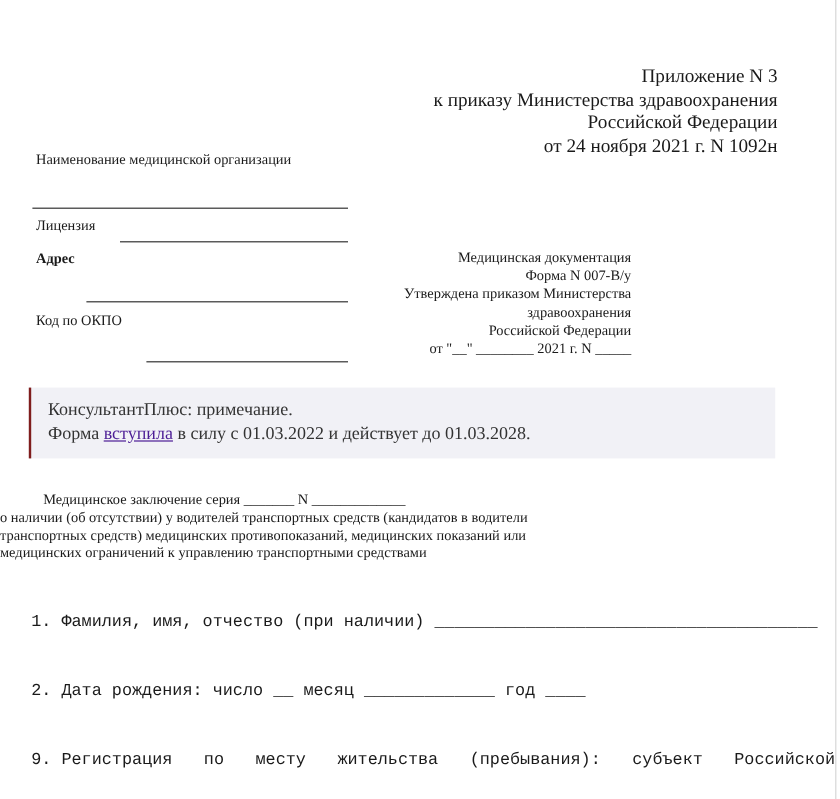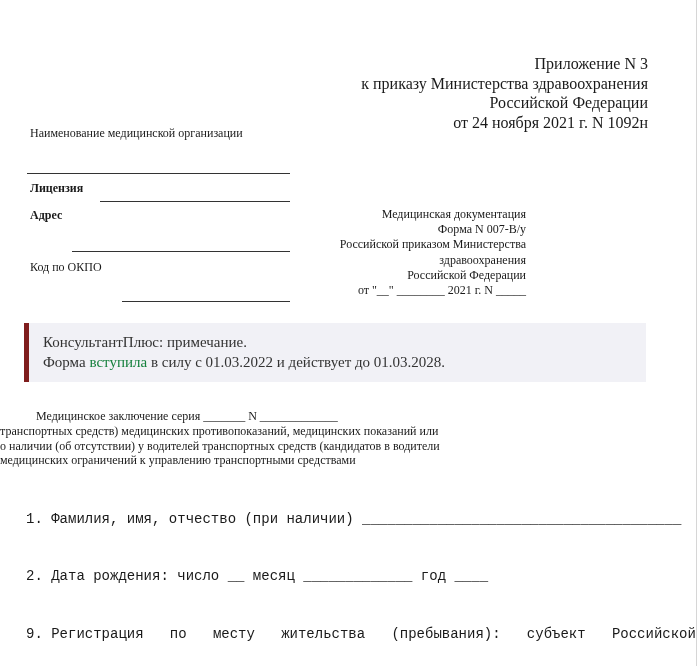--- a/index.html
+++ b/index.html
@@ -4,22 +4,22 @@
 <style>
   html, body { margin:0; padding:0; }
   body { width:700px; height:666px; background:#ffffff; position:relative; overflow:hidden; color:#1a1a1a; }
   .edge { position:absolute; left:696px; top:0; width:1px; height:666px; background:#d6d6d6; }
   .serif { font-family:"Liberation Serif","DejaVu Serif",serif; }
   .mono { font-family:"Liberation Mono","DejaVu Sans Mono",monospace; }
   .hdr { position:absolute; right:52px; top:22px; text-align:right; font-size:16px; line-height:19.5px;margin-top:32px; }
   .lbl { position:absolute; font-size:12px; }
   .rule { position:absolute; height:1px; background:#333; }
   .center { position:absolute; left:290px; width:236px; top:207px; text-align:right; font-size:12px; line-height:15.2px; }
-  .note { position:absolute; left:24px; top:323px; width:622px; height:59px; background:#f1f1f6; border-left:5px solid #7f1d1d; box-sizing:border-box; padding:9px 0 0 14px; font-size:15px; line-height:20px; color:#333; }
-  .note .link { color:#15803d; }
+  .note { position:absolute; left:24px; top:323px; width:622px; height:59px; background:#f1f1f6; border-left:2px solid #7f1d1d; box-sizing:border-box; padding:9px 0 0 14px; font-size:15px; line-height:20px; color:#333; }
+  .note .link { color:#4c1d95;text-decoration:underline; }
   .title { position:absolute; left:0; width:696px; top:409px; text-align:left; font-size:12px; line-height:14.8px; }
   .title .ind { display:inline-block; width:36px; }
   .form { position:absolute; left:26px; top:471px; width:670px; font-size:14px; line-height:19.3px; white-space:pre; overflow:hidden; }
   .row { height:19.3px; overflow:hidden; }
   .just { display:flex; justify-content:space-between; width:670px; }
 </style>
 </head>
 <body>
 
 <div class="edge"></div>
@@ -27,47 +27,47 @@
 <div class="hdr serif">
   <div>Приложение N 3</div>
   <div>к приказу Министерства здравоохранения</div>
   <div>Российской Федерации</div>
   <div>от 24 ноября 2021 г. N 1092н</div>
 </div>
 
 <div class="lbl serif" style="left:30px;top:126px;">Наименование медицинской организации</div>
 <div class="rule" style="left:27px;top:173px;width:263px;"></div>
 
-<div class="lbl serif" style="left:30px;top:181px;font-weight:bold;">Лицензия</div>
+<div class="lbl serif" style="left:30px;top:181px;">Лицензия</div>
 <div class="rule" style="left:100px;top:201px;width:190px;"></div>
 
 <div class="lbl serif" style="left:30px;top:208px;font-weight:bold;">Адрес</div>
 <div class="rule" style="left:72px;top:251px;width:218px;"></div>
 
 <div class="lbl serif" style="left:30px;top:260px;">Код по ОКПО</div>
 <div class="rule" style="left:122px;top:301px;width:168px;"></div>
 
 <div class="center serif">
   <div>Медицинская документация</div>
   <div>Форма N 007-В/у</div>
-  <div>Российской приказом Министерства</div>
+  <div>Утверждена приказом Министерства</div>
   <div>здравоохранения</div>
   <div>Российской Федерации</div>
   <div>от "__" ________ 2021 г. N _____</div>
 </div>
 
 <div class="note serif">
   <div>КонсультантПлюс: примечание.</div>
   <div><span>Форма </span><span class="link">вступила</span><span> в силу с 01.03.2022 и действует до 01.03.2028.</span></div>
 </div>
 
 <div class="title serif">
   <div><span class="ind"></span><span>Медицинское заключение серия _______ N _____________</span></div>
+  <div>о наличии (об отсутствии) у водителей транспортных средств (кандидатов в водители</div>
   <div>транспортных средств) медицинских противопоказаний, медицинских показаний или</div>
-  <div>о наличии (об отсутствии) у водителей транспортных средств (кандидатов в водители</div>
   <div>медицинских ограничений к управлению транспортными средствами</div>
 </div>
 
 <div class="form mono">
   <div class="row">1. Фамилия, имя, отчество (при наличии) ______________________________________</div>
   <div class="row">2. Дата рождения: число __ месяц _____________ год ____</div>
   <div class="row just">
     <span>9. Регистрация</span>
     <span>по</span>
     <span>месту</span>

